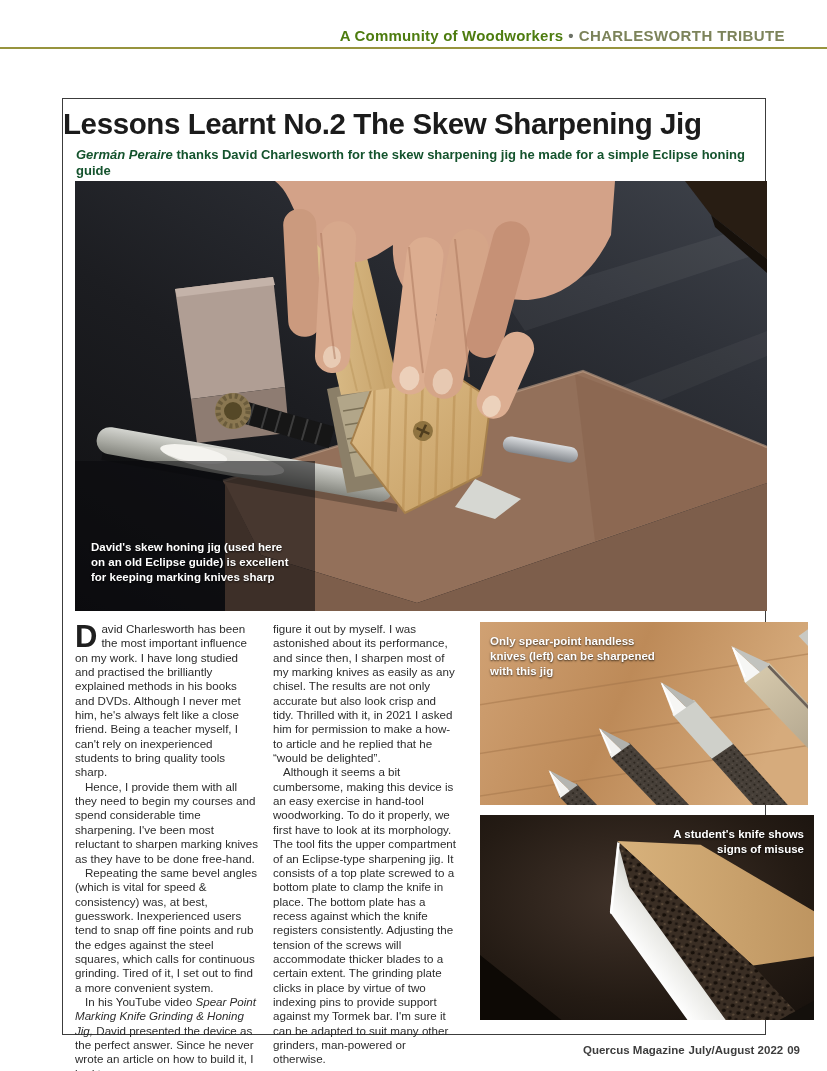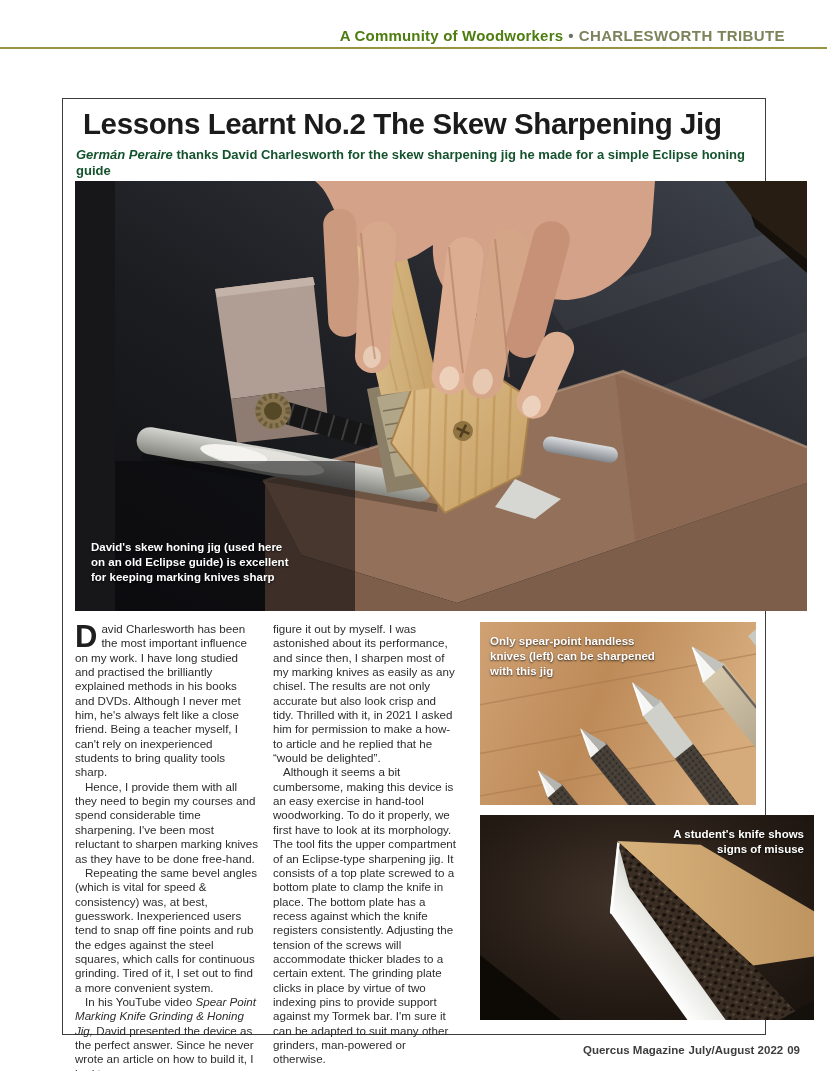--- a/index.html
+++ b/index.html
@@ -9,38 +9,38 @@
     -webkit-font-smoothing:antialiased;
   }
   
   .masthead{position:absolute;top:27px;right:42px;font-size:15px;font-weight:bold;letter-spacing:.2px;white-space:nowrap;}
   .masthead .community{color:#4d7c0f;}
   .masthead .sep{color:#6d7267;margin:0 5px;}
   .masthead .tribute{color:#7c835a;letter-spacing:.4px;}
   .rule{position:absolute;top:47px;left:0;width:827px;height:2px;background:#97943e;}
   
   .article-box{position:absolute;left:62px;top:98px;width:704px;height:937px;border:1.5px solid #3c3c3c;background:#fff;box-sizing:border-box;}
-  h1.title{margin:8px 0 0 20px;font-size:29.5px;letter-spacing:-.4px;color:#1b1b1b;font-weight:bold;font-family:"Liberation Sans",sans-serif;}
+  h1.title{margin:8px 0 0 0;font-size:29.5px;letter-spacing:-.4px;color:#1b1b1b;font-weight:bold;font-family:"Liberation Sans",sans-serif;}
   .byline{margin:6px 14px 0 13px;font-size:13px;font-weight:bold;color:#14532d;line-height:1.25;}
   .byline .author{font-style:italic;}
   
-  .main-photo{position:absolute;left:12px;top:82px;width:692px;height:430px;overflow:hidden;background:#17171a;padding-left:40px;}
+  .main-photo{position:absolute;left:12px;top:82px;width:692px;height:430px;overflow:hidden;background:#17171a;}
   .main-photo svg,.photo-a svg,.photo-b svg{display:block;width:100%;height:100%;}
   .photo-caption{position:absolute;color:#ffffff;font-weight:bold;font-size:11.5px;line-height:1.3;text-shadow:0 1px 2px rgba(0,0,0,.75);}
   .main-cap{left:16px;bottom:26px;width:205px;}
   
   .columns{position:absolute;left:12px;top:523px;width:692px;display:flex;}
   .col1{width:184px;margin-right:14px;}
   .col2{width:186px;margin-right:21px;}
   .col3{width:287px;position:relative;}
   .col p{margin:0;font-size:11.6px;line-height:14.35px;color:#2c2c2c;}
   .col p.ind{text-indent:10px;}
   .dropcap{float:left;font-size:31px;line-height:25px;font-weight:bold;color:#1f1f1f;margin:2px 4px 0 0;}
   .ital{font-style:italic;}
-  .photo-a{position:relative;width:276px;height:183px;overflow:hidden;background:#404040;}
+  .photo-a{position:relative;width:328px;height:183px;overflow:hidden;background:#404040;}
   .photo-b{position:relative;width:334px;height:205px;margin-top:10px;overflow:hidden;background:#241b14;}
   .cap-a{top:12px;left:10px;width:172px;}
   .cap-b{top:12px;right:10px;width:155px;text-align:right;}
   
   .page-footer{position:absolute;top:1044px;right:27px;font-size:11.5px;font-weight:bold;color:#3d3d3d;white-space:nowrap;}
   .page-footer span{margin-left:4px;}
 </style>
 </head>
 <body>
 

